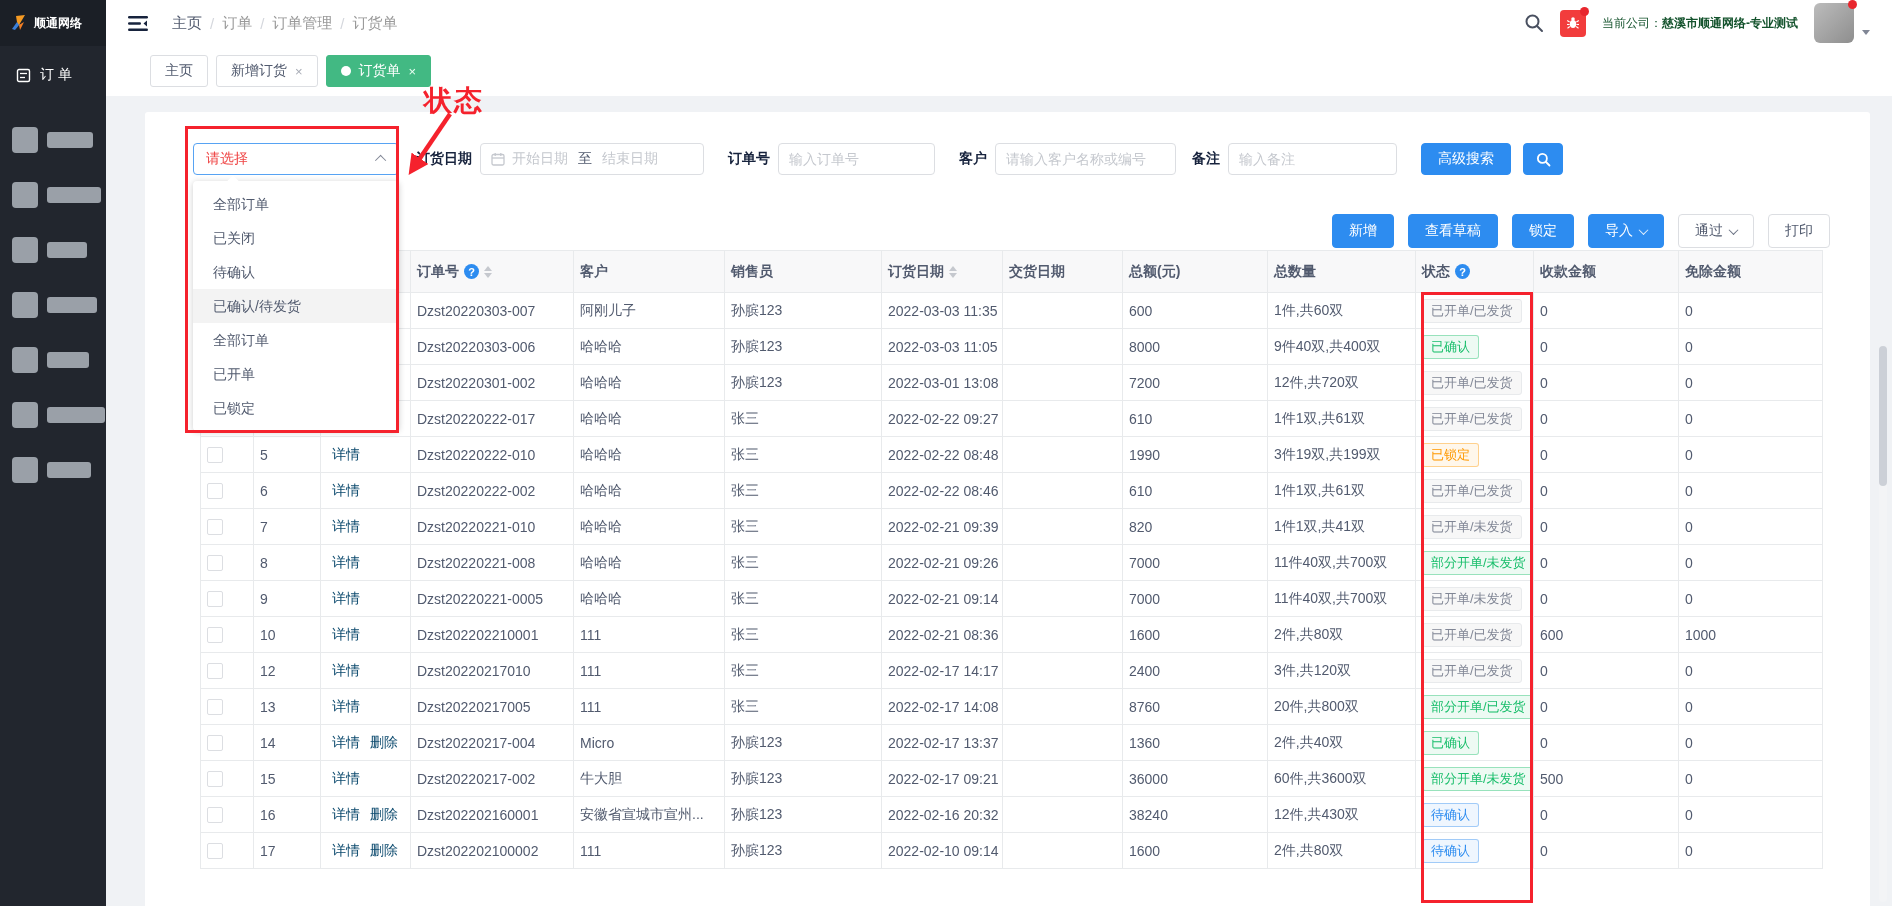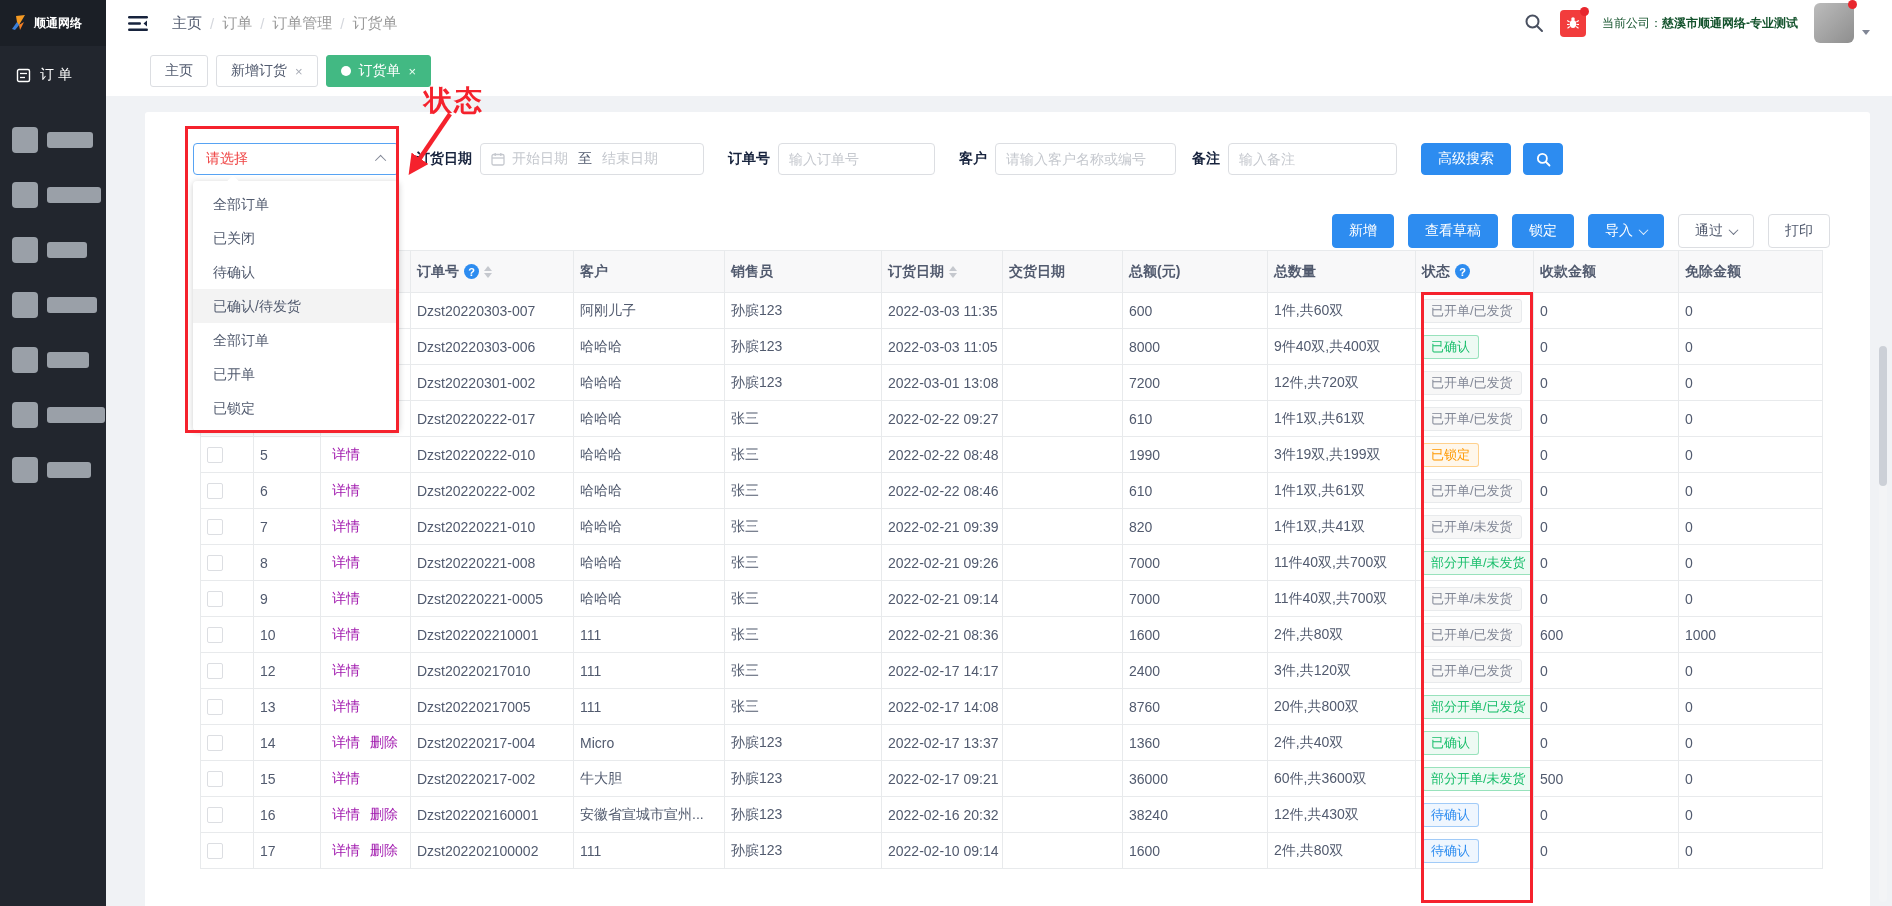--- a/index.html
+++ b/index.html
@@ -61,21 +61,21 @@
   .grid td { height:36px; color:#515a6e; }
   .grid { border-left:1px solid #e8eaec; border-top:1px solid #e8eaec; }
   .c-center { text-align:center; }
   .th-flex { display:flex; align-items:center; gap:5px; }
   .q-icon { width:15px; height:15px; border-radius:50%; background:#2d8cf0; color:#fff; font-size:11px; display:inline-flex; align-items:center; justify-content:center; flex:0 0 auto; }
   .sort { display:inline-flex; flex-direction:column; gap:2px; }
   .sort i { display:block; width:0; height:0; border-left:4px solid transparent; border-right:4px solid transparent; }
   .sort .up { border-bottom:5px solid #c5c8ce; }
   .sort .dn { border-top:5px solid #c5c8ce; }
   .checkbox { display:inline-block; width:16px; height:16px; border:1px solid #dcdee2; border-radius:2px; background:#fff; vertical-align:middle; }
-  a.op-link { color:#a21caf; text-decoration:none; margin:0 5px; }
+  a.op-link { color:#0c4a6e; text-decoration:none; margin:0 5px; }
   .tag { display:inline-block; height:24px; line-height:22px; padding:0 8px; border:1px solid #e8eaec; border-radius:3px; font-size:13px; background:#f7f7f7; color:#808695; }
   .tag.t-success { color:#19be6b; border-color:rgba(25,190,107,.4); background:rgba(25,190,107,.08); }
   .tag.t-warning { color:#ff9900; border-color:rgba(255,153,0,.4); background:rgba(255,153,0,.08); }
   .tag.t-primary { color:#2d8cf0; border-color:rgba(45,140,240,.4); background:rgba(45,140,240,.08); }
   
   .select-box { position:absolute; left:193px; top:143px; width:206px; height:32px; border:1px solid #57a3f3; border-radius:4px; background:#fff; z-index:35; display:flex; align-items:center; padding:0 12px; color:#ef4444; }
   .chev-up { width:8px; height:8px; border-left:1.6px solid #808695; border-top:1.6px solid #808695; transform:rotate(45deg) translateY(2px); margin-left:auto; }
   .dropdown { position:absolute; left:193px; top:181px; width:206px; background:#fff; border-radius:4px; box-shadow:0 1px 6px rgba(0,0,0,.2); z-index:35; padding:6px 0; }
   .dropdown::before { content:""; position:absolute; top:-4px; left:36px; width:8px; height:8px; background:#fff; transform:rotate(45deg); }
   .dd-item { height:34px; line-height:34px; padding-left:20px; color:#515a6e; font-size:14px; cursor:default; }

